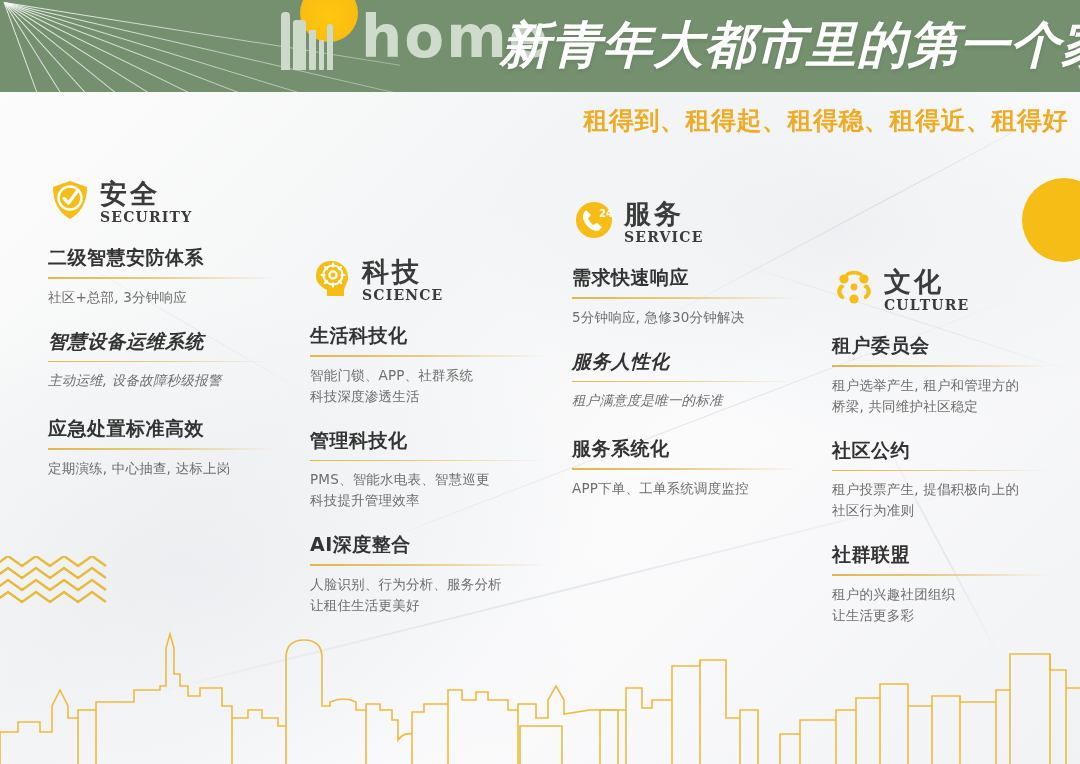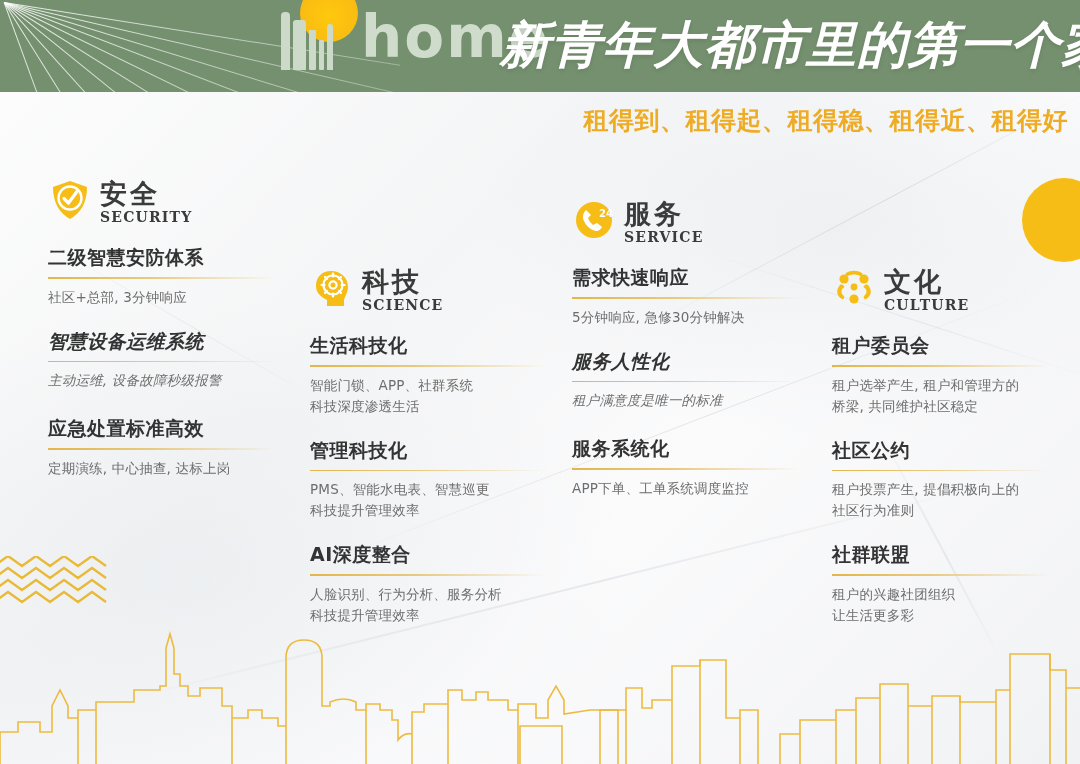--- a/index.html
+++ b/index.html
@@ -177,21 +177,21 @@
       <div class="rule"></div>
       <div class="item-desc">主动运维, 设备故障秒级报警</div>
     </div>
     <div class="item">
       <div class="item-title">应急处置标准高效</div>
       <div class="rule"></div>
       <div class="item-desc">定期演练, 中心抽查, 达标上岗</div>
     </div>
   </div>
 
-  <div class="col" style="left:310px;top:266px;width:236px;">
+  <div class="col" style="left:310px;top:256px;width:236px;">
     <div class="col-head">
       <svg class="col-ico" viewBox="0 0 44 44">
         <path d="M21,5 C30,5 38,11 38,21 C38,27 34,31 34,35 L34,40 L17,40 L17,34 C11,31 6,27 6,20 C6,11 12,5 21,5 Z" fill="#f6bd16"></path>
         <circle cx="23" cy="19" r="9.5" fill="none" stroke="#ffffff" stroke-width="2.2"></circle>
         <circle cx="23" cy="19" r="3.6" fill="none" stroke="#ffffff" stroke-width="2.2"></circle>
         <g stroke="#ffffff" stroke-width="2.2" stroke-linecap="round">
           <path d="M23,7.5 L23,10.5"></path>
             <path d="M23,27.5 L23,30.5"></path>
           <path d="M11.5,19 L14.5,19"></path>
             <path d="M31.5,19 L34.5,19"></path>
@@ -215,21 +215,21 @@
     <div class="item">
       <div class="item-title">管理科技化</div>
       <div class="rule"></div>
       <div class="item-desc" style="white-space:pre-line;">PMS、智能水电表、智慧巡更
 科技提升管理效率</div>
     </div>
     <div class="item">
       <div class="item-title">AI深度整合</div>
       <div class="rule"></div>
       <div class="item-desc" style="white-space:pre-line;">人脸识别、行为分析、服务分析
-科技提升管理效率</div>
+让租住生活更美好</div>
     </div>
   </div>
 
   <div class="col" style="left:572px;top:178px;margin-top:20px;">
     <div class="col-head">
       <svg class="col-ico" viewBox="0 0 44 44">
         <path d="M22,4 A18,18 0 0,1 40,22 A18,18 0 0,1 22,40 A18,18 0 0,1 4,22 A18,18 0 0,1 22,4 Z" fill="#f6bd16"></path>
         <path d="M14,12 C11,15 10,19 12,23 C14,28 19,32 24,33 C27,33 29,31 30,29 L25,25 L21,27 C19,25 17,23 16,20 L19,17 Z" fill="#ffffff"></path>
         <text x="27" y="19" font-family="DejaVu Sans, sans-serif" font-size="10" font-weight="700" fill="#ffffff">24</text>
       </svg>

